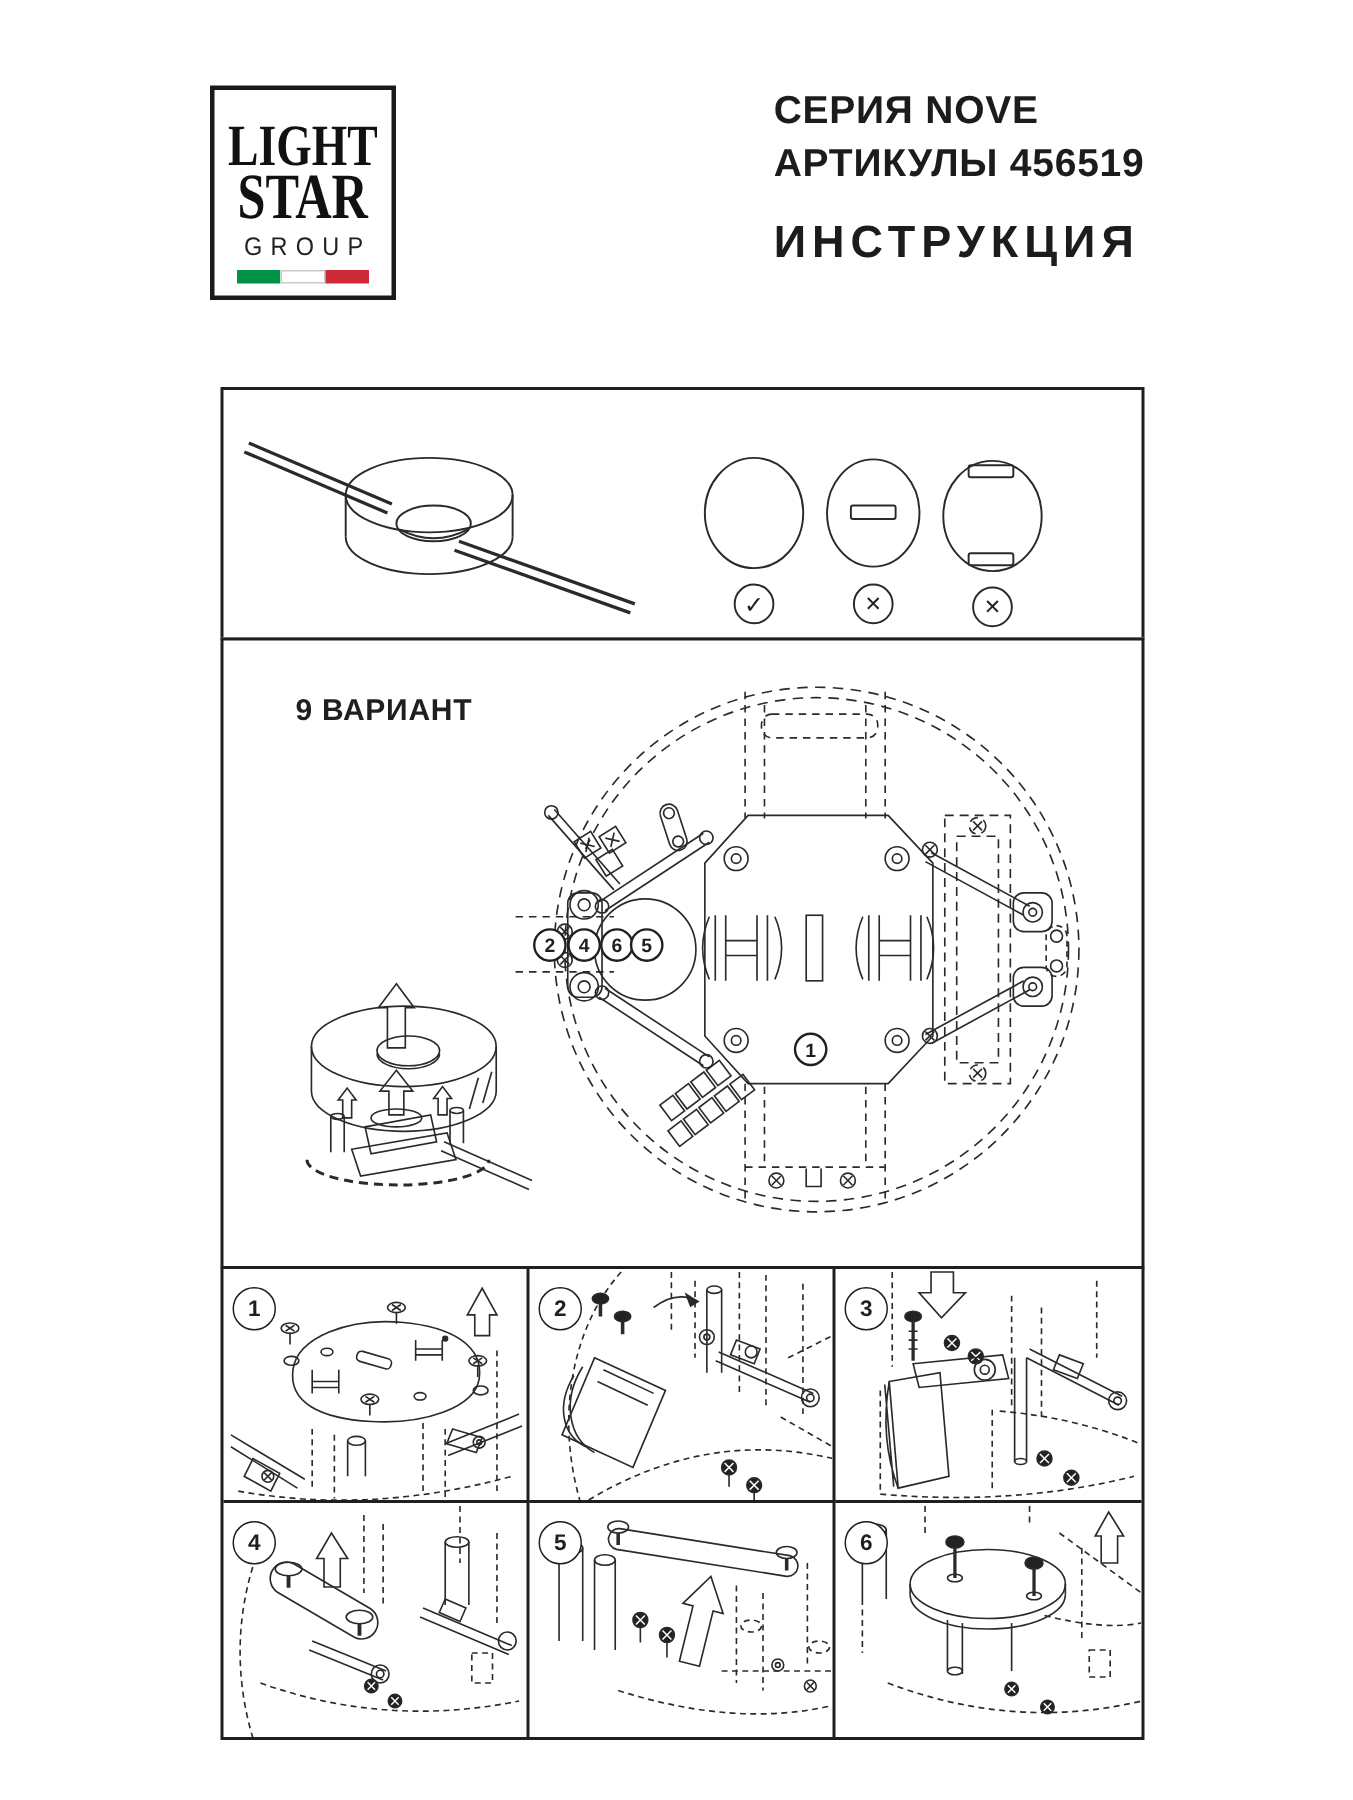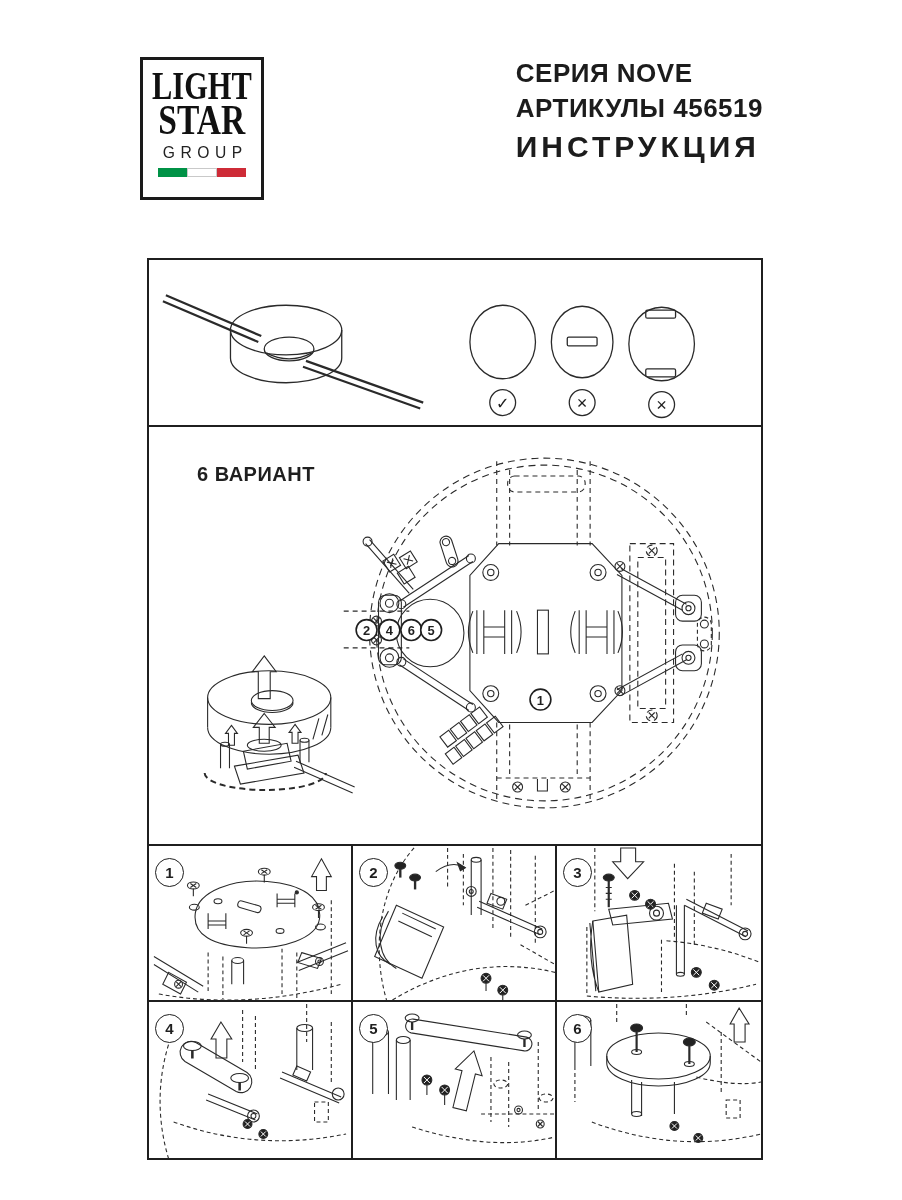--- a/index.html
+++ b/index.html
@@ -5,37 +5,37 @@
   html,body{margin:0;padding:0;}
   body{
     width:902px;height:1200px;background:#ffffff;position:relative;
     font-family:"Liberation Sans",sans-serif;color:#1f1f1f;overflow:hidden;
   }
   
   .logo-box{
     position:absolute;left:140px;top:57px;width:124px;height:143px;
     border:3px solid #1a1a1a;box-sizing:border-box;background:#fff;
     display:flex;flex-direction:column;align-items:center;justify-content:flex-start;
-    padding-top:10px;
+    padding-top:22px;
   }
   .logo-word{font-family:"Liberation Serif",serif;font-weight:700;line-height:.82;
     transform:scaleX(.78);transform-origin:center;white-space:nowrap;color:#111;}
   .logo-light{font-size:39px;}
   .logo-star{font-size:43px;}
   .logo-group{font-family:"Liberation Sans",sans-serif;font-weight:400;font-size:17px;
     letter-spacing:6px;margin-top:6px;margin-left:6px;transform:scaleX(.92);color:#222;}
   .flag{width:88px;height:9px;margin-top:5px;display:flex;}
   .flag span{flex:1;height:100%;}
   .flag .w{box-shadow:inset 0 0 0 1px #c9c9c9;}
   
   .title-block{position:absolute;right:139px;top:56px;text-align:left;}
   .t-line{font-weight:700;color:#1c1c1c;}
   .t-series{font-size:26px;letter-spacing:.5px;line-height:35px;}
   .t-articles{font-size:26px;letter-spacing:.5px;line-height:35px;}
-  .t-big1{font-size:30px;letter-spacing:4px;line-height:34px;margin-top:4px;}
+  .t-big1{font-size:30px;letter-spacing:4px;line-height:34px;margin-top:19px;}
   .t-big2{font-size:30px;letter-spacing:1px;line-height:34px;}
   
   .content{position:absolute;left:147px;top:258px;width:616px;}
   .box{border:2px solid #1f1f1f;box-sizing:border-box;position:relative;background:#fff;}
   .box1{height:169px;}
   .box2{height:421px;margin-top:-2px;}
   .variant-label{position:absolute;left:48px;top:36px;font-size:20px;font-weight:700;
     letter-spacing:.5px;z-index:3;}
   .dsvg{position:absolute;left:0;top:0;width:100%;height:100%;}
   
@@ -111,21 +111,21 @@
           <circle cx="516" cy="145" r="13"></circle>
         </g>
       </g>
       <text class="mark" x="356" y="149" font-size="16" text-anchor="middle" fill="#1f1f1f">✓</text>
       <text class="mark" x="436" y="148" font-size="14" text-anchor="middle" fill="#1f1f1f">✕</text>
       <text class="mark" x="516" y="150" font-size="14" text-anchor="middle" fill="#1f1f1f">✕</text>
     </svg>
   </div>
 
   <div class="box box2">
-    <div class="variant-label">6 ВАРИАНТ</div>
+    <div class="variant-label">9 ВАРИАНТ</div>
     <svg class="dsvg" viewBox="0 0 616 417">
       <g fill="none" stroke="#2a2a2a" stroke-width="1.1">
 
         <g stroke-dasharray="7 5">
           <circle cx="398" cy="206" r="176"></circle>
           <circle cx="398" cy="206" r="169"></circle>
         </g>
 
         <g stroke-dasharray="5 4">
           <path d="M350,33 V118 M350,296 V376 M444,33 V118 M444,296 V376"></path>

